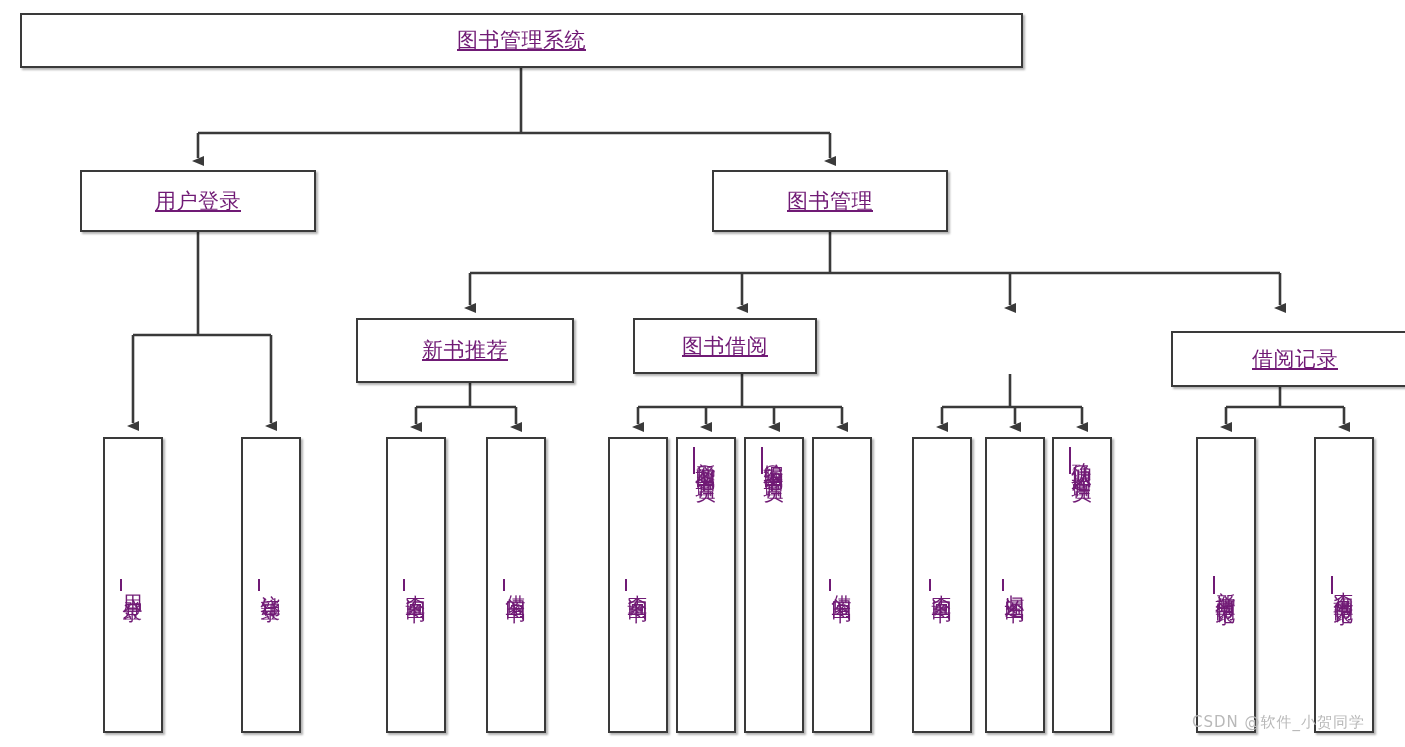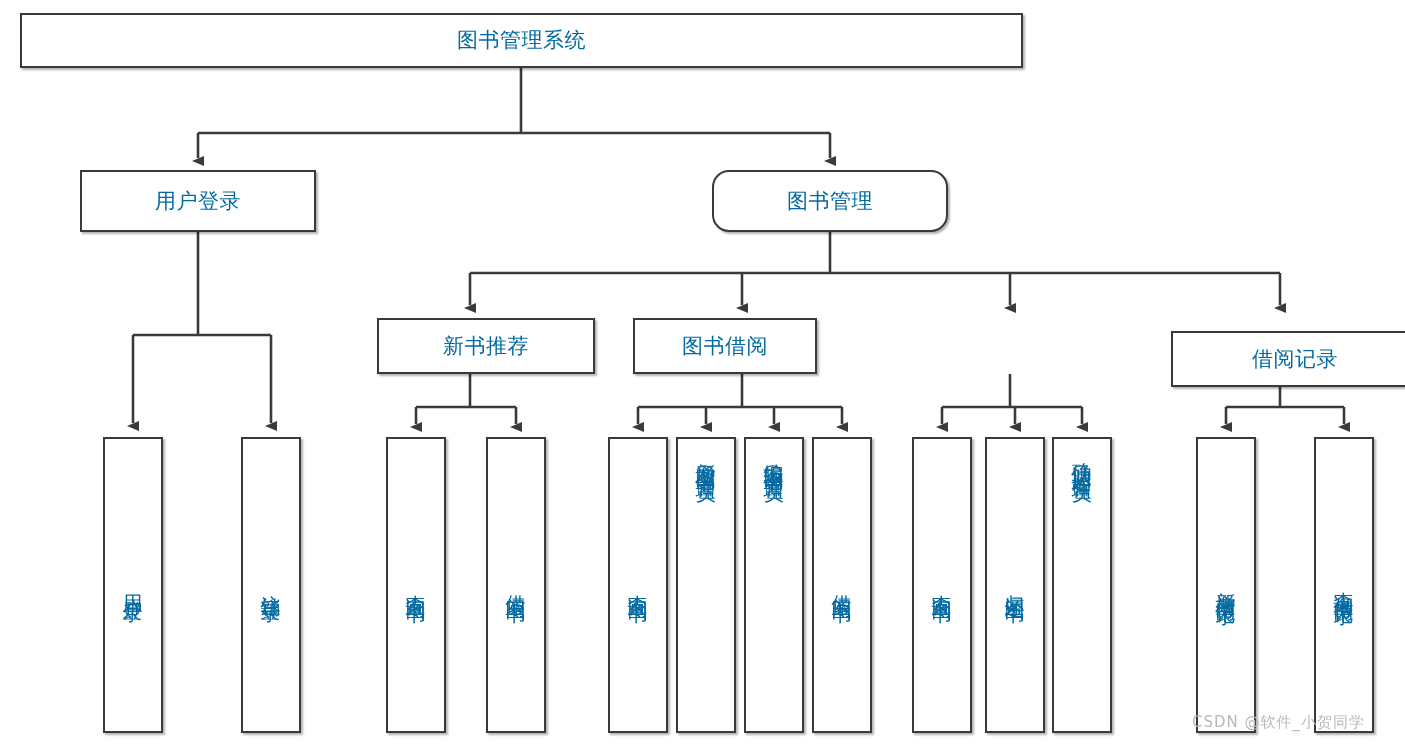--- a/index.html
+++ b/index.html
@@ -29,26 +29,27 @@
     position: absolute;
     box-sizing: border-box;
     border: 2px solid #3a3a3a;
     background: #ffffff;
     display: flex;
     align-items: center;
     justify-content: center;
     box-shadow: 2px 2px 2px rgba(0,0,0,0.30);
   }
   .node .lbl {
-    color: #0369a1;
+    color: #701a75;
     font-size: 21px;
     line-height: 1.18;
     letter-spacing: 0.5px;
     white-space: nowrap;
     text-align: left;
+    text-decoration: underline;
   }
   .node.vert {
     align-items: flex-start;
     padding-top: 8px;
   }
   .node.vert .lbl {
     writing-mode: vertical-rl;
     text-orientation: upright;
     font-size: 20px;
     letter-spacing: 3px;
@@ -124,25 +125,25 @@
     </g>
   </svg>
 
   <div class="node" id="n-root" style="left: 20px; top: 13px; width: 1003px; height: 55px;">
     <span class="lbl">图书管理系统</span>
   </div>
 
   <div class="node" id="n-l2-0" style="left: 80px; top: 170px; width: 236px; height: 62px;">
     <span class="lbl">用户登录</span>
   </div>
-  <div class="node" id="n-l2-1" style="left: 712px; top: 170px; width: 236px; height: 62px; border-radius: 17px;">
+  <div class="node" id="n-l2-1" style="left: 712px; top: 170px; width: 236px; height: 62px;">
     <span class="lbl">图书管理</span>
   </div>
 
-  <div class="node" id="n-l3-0" style="left: 377px; top: 318px; width: 218px; height: 56px;">
+  <div class="node" id="n-l3-0" style="left: 356px; top: 318px; width: 218px; height: 65px;">
     <span class="lbl">新书推荐</span>
   </div>
   <div class="node" id="n-l3-1" style="left: 633px; top: 318px; width: 184px; height: 56px;">
     <span class="lbl">图书借阅</span>
   </div>
   <div class="node" id="n-l3-3" style="left: 1171px; top: 318px; width: 248px; height: 56px; margin-top: 13px;">
     <span class="lbl">借阅记录</span>
   </div>
 
   <div class="node vert mid" id="n-leaf-0" style="left: 103px; top: 437px; width: 60px; height: 296px;">

